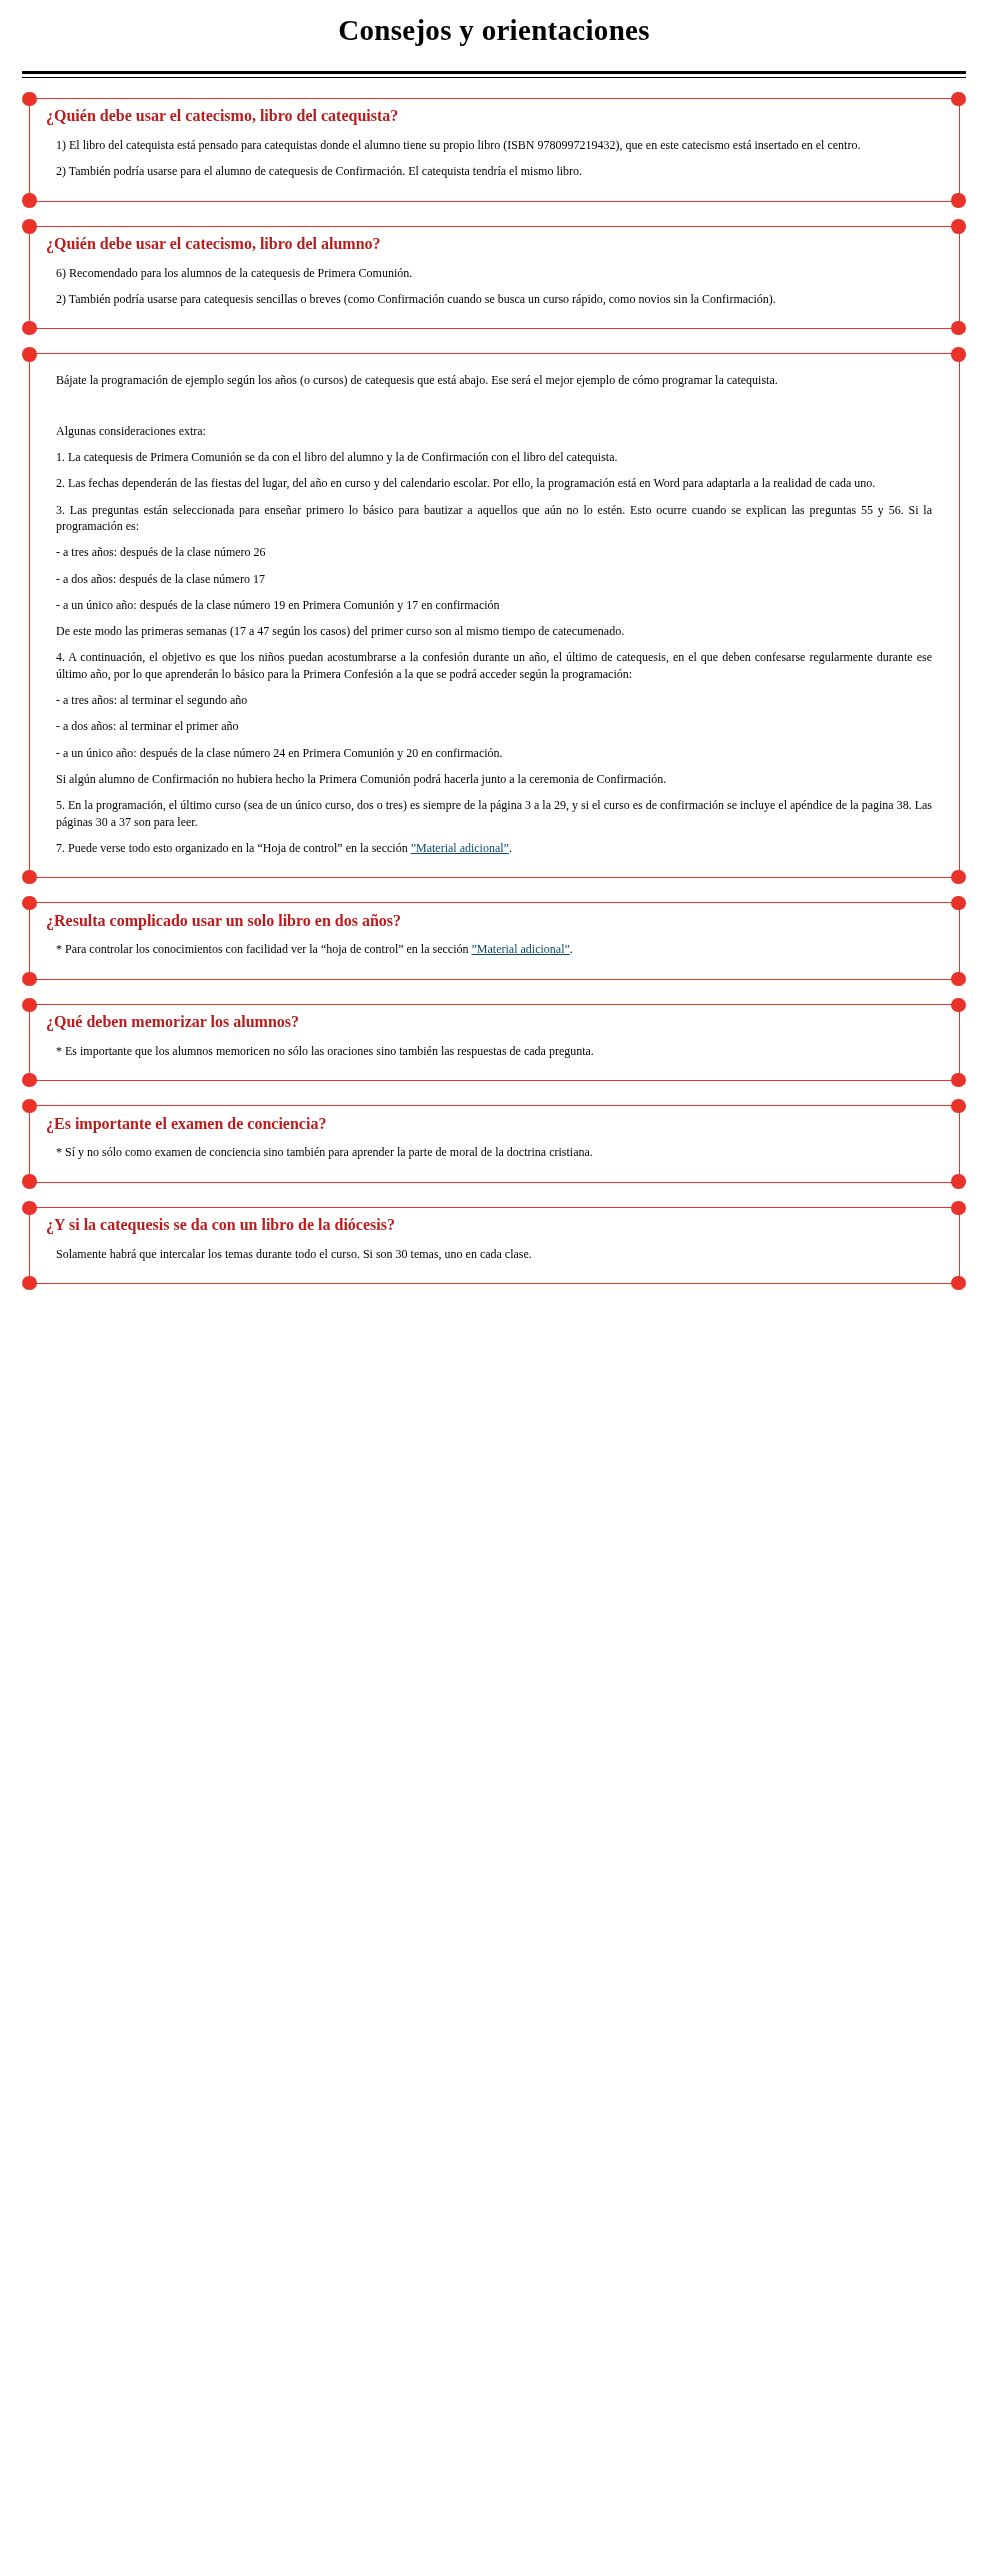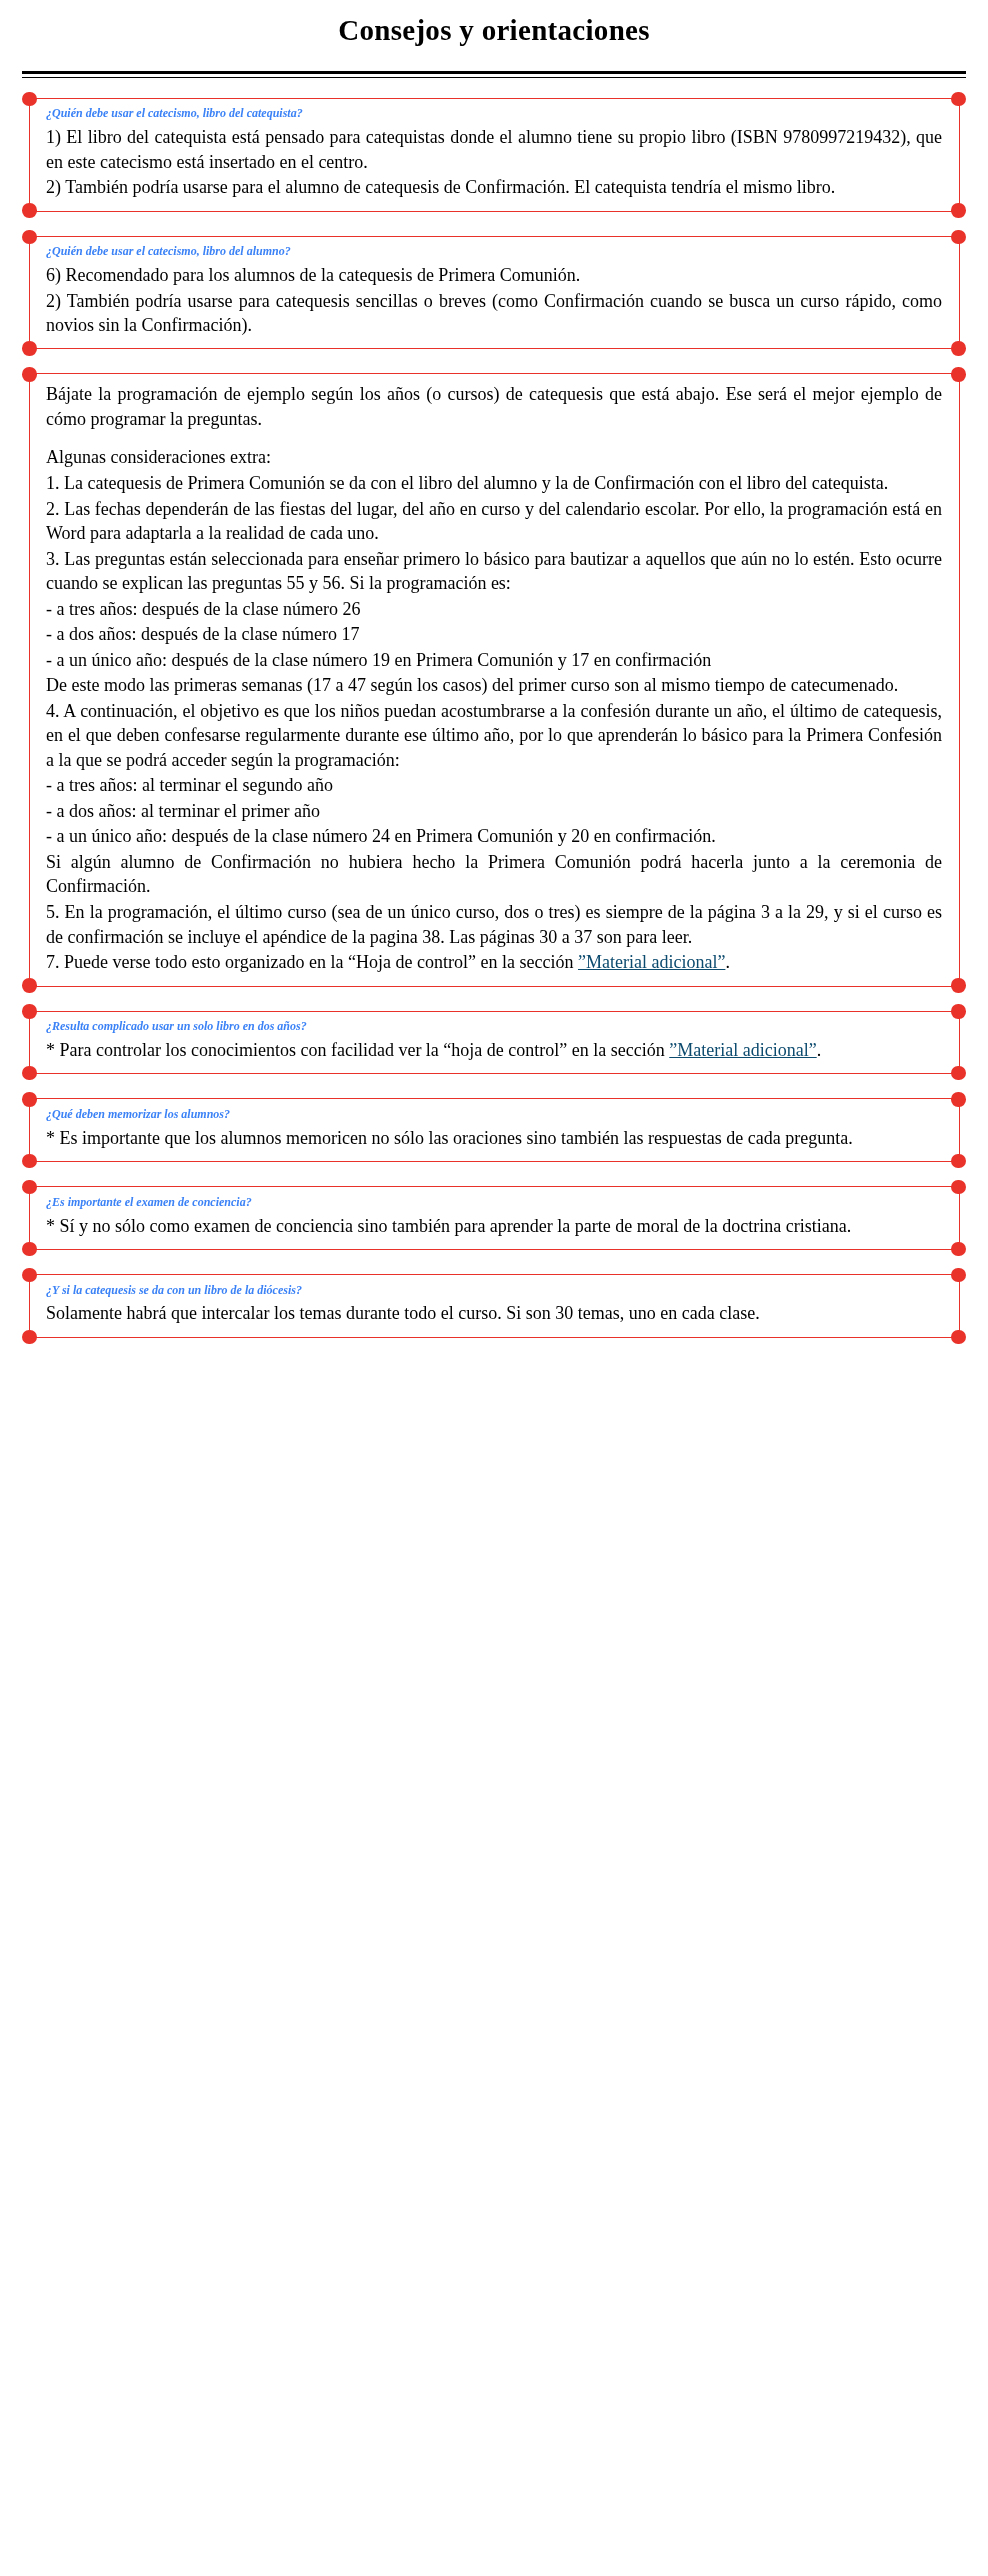--- a/index.html
+++ b/index.html
@@ -68,35 +68,34 @@
     bottom: -7.1px;
     width: 14.3px;
     height: 14.3px;
     border-radius: 50%;
     background: #e8322a;
   }
   .qa-block .dot-bl { left: -7.1px; }
   .qa-block .dot-br { right: -7.1px; }
 
   .q {
-    color: #3b82f6;
+    color: #b91c1c;
     font-weight: bold;
-    font-size: 12px;
+    font-size: 16px;
     line-height: 1.28;
     text-align: justify;
     text-justify: inter-word;
     margin: 0 0 3.3px 0;
-    font-style: italic;
   }
   .a {
-    font-size: 18px;
+    font-size: 12px;
     line-height: 1.36;
     text-align: justify;
     text-justify: inter-word;
-    margin: 0;
+    margin: 10px;
     color: #000;
   }
   .a + .a { margin-top: 1.1px; }
   .gap { height: 14.3px; }
   .link {
     text-decoration: underline;
     color: #0c4a6e;
   }
   .last-block { margin-bottom: 0; }
 </style>
@@ -126,21 +125,21 @@
       <span class="dot-bl"></span>
       <span class="dot-br"></span>
       <p class="q">¿Quién debe usar el catecismo, libro del alumno?</p>
       <p class="a">6) Recomendado para los alumnos de la catequesis de Primera Comunión.</p>
       <p class="a">2) También podría usarse para catequesis sencillas o breves (como Confirmación cuando se busca un curso rápido, como novios sin la Confirmación).</p>
     </div>
 
     <div class="qa-block">
       <span class="dot-bl"></span>
       <span class="dot-br"></span>
-      <p class="a">Bájate la programación de ejemplo según los años (o cursos) de catequesis que está abajo. Ese será el mejor ejemplo de cómo programar la preguntas.</p>
+      <p class="a">Bájate la programación de ejemplo según los años (o cursos) de catequesis que está abajo. Ese será el mejor ejemplo de cómo programar la catequista.</p>
       <div class="gap"></div>
       <p class="a">Algunas consideraciones extra:</p>
       <p class="a">1. La catequesis de Primera Comunión se da con el libro del alumno y la de Confirmación con el libro del catequista.</p>
       <p class="a">2. Las fechas dependerán de las fiestas del lugar, del año en curso y del calendario escolar. Por ello, la programación está en Word para adaptarla a la realidad de cada uno.</p>
       <p class="a">3. Las preguntas están seleccionada para enseñar primero lo básico para bautizar a aquellos que aún no lo estén. Esto ocurre cuando se explican las preguntas 55 y 56. Si la programación es:</p>
       <p class="a">- a tres años: después de la clase número 26</p>
       <p class="a">- a dos años: después de la clase número 17</p>
       <p class="a">- a un único año: después de la clase número 19 en Primera Comunión y 17 en confirmación</p>
       <p class="a">De este modo las primeras semanas (17 a 47 según los casos) del primer curso son al mismo tiempo de catecumenado.</p>
       <p class="a">4. A continuación, el objetivo es que los niños puedan acostumbrarse a la confesión durante un año, el último de catequesis, en el que deben confesarse regularmente durante ese último año, por lo que aprenderán lo básico para la Primera Confesión  a la que se podrá acceder según la programación:</p>

